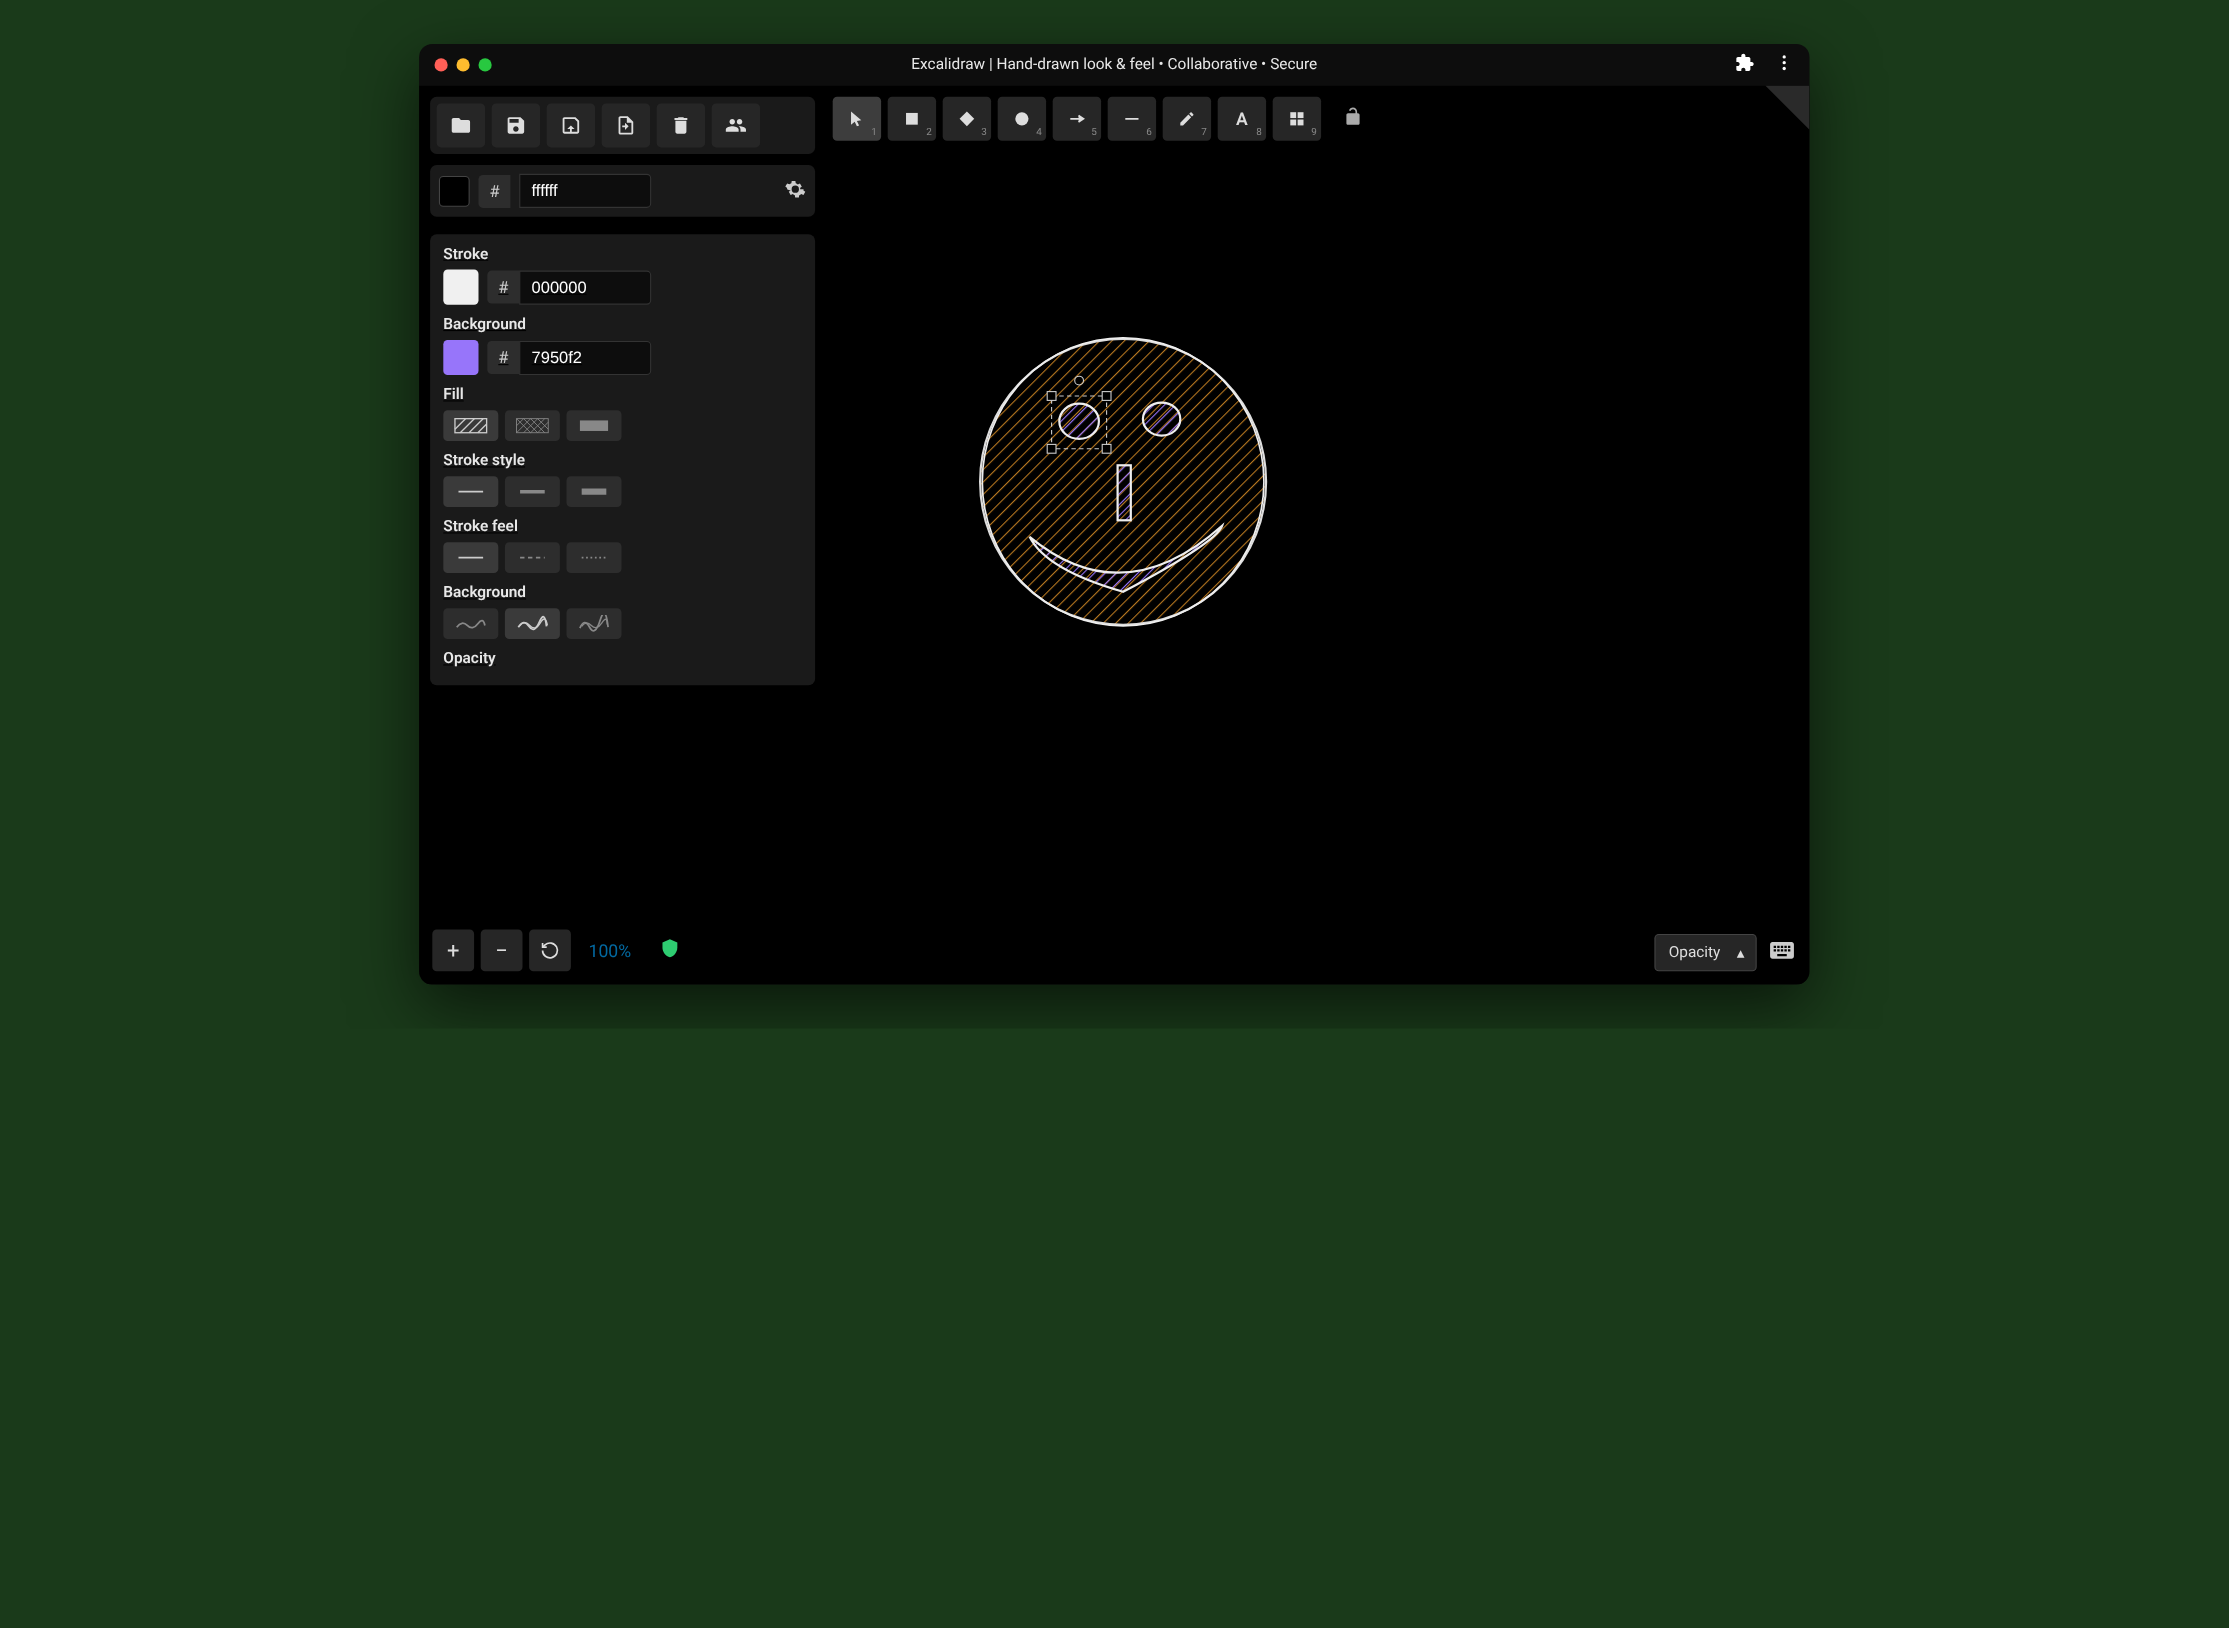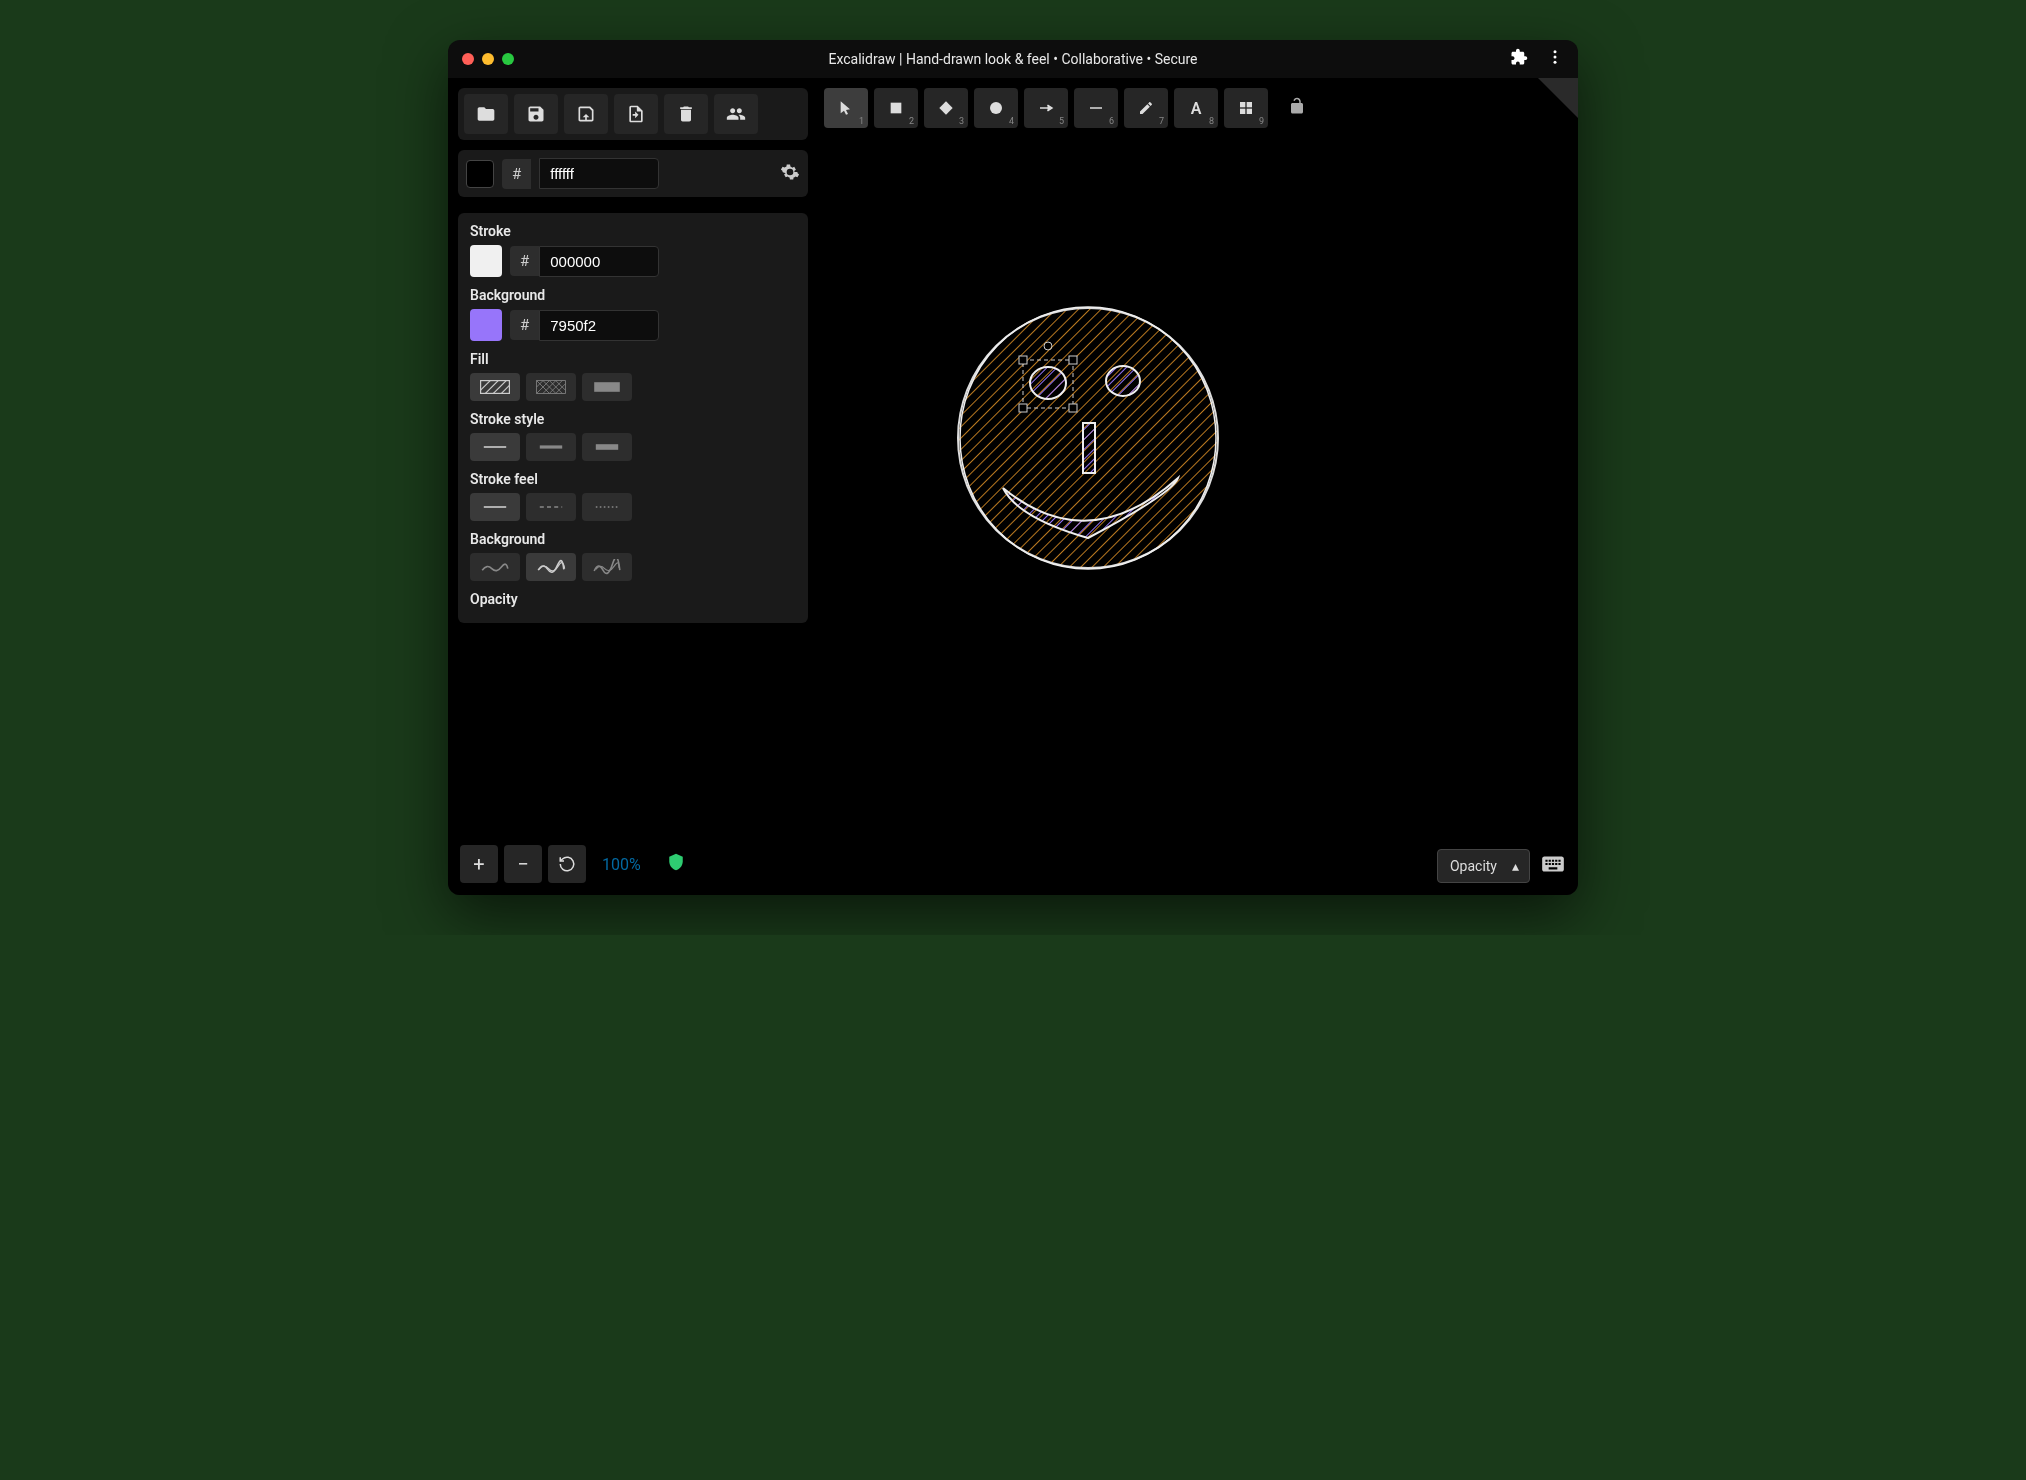--- a/index.html
+++ b/index.html
@@ -5,21 +5,21 @@
 * { box-sizing: border-box; margin: 0; padding: 0; }
 body {
   background: #1a3a1a;
   font-family: -apple-system, BlinkMacSystemFont, "Segoe UI", Roboto, sans-serif;
   display: flex;
   justify-content: center;
   align-items: flex-start;
   padding: 40px;
 }
 .window {
-  width: 1130px;
+  width: 1264px;
   height: 855px;
   background: #0d0d0d;
   border-radius: 12px;
   box-shadow: 0 20px 60px rgba(0,0,0,0.6);
   display: flex;
   flex-direction: column;
   overflow: hidden;
   position: relative;
 }
 .titlebar {
@@ -115,20 +115,21 @@
   cursor: pointer;
 }
 .props-panel {
   margin-top: 16px;
   background: #1a1a1a;
   border-radius: 6px;
   padding: 10px 12px;
   max-height: 470px;
   overflow-y: auto;
   position: relative;
+  text-decoration: underline;
 }
 .props-panel::-webkit-scrollbar { width: 14px; }
 .props-panel::-webkit-scrollbar-thumb { background: #e8e8e8; border-radius: 2px; }
 .props-panel::-webkit-scrollbar-track { background: #2a2a2a; }
 .prop-label {
   color: #e8e8e8;
   font-size: 14px;
   font-weight: 600;
   margin: 10px 0 6px;
 }

